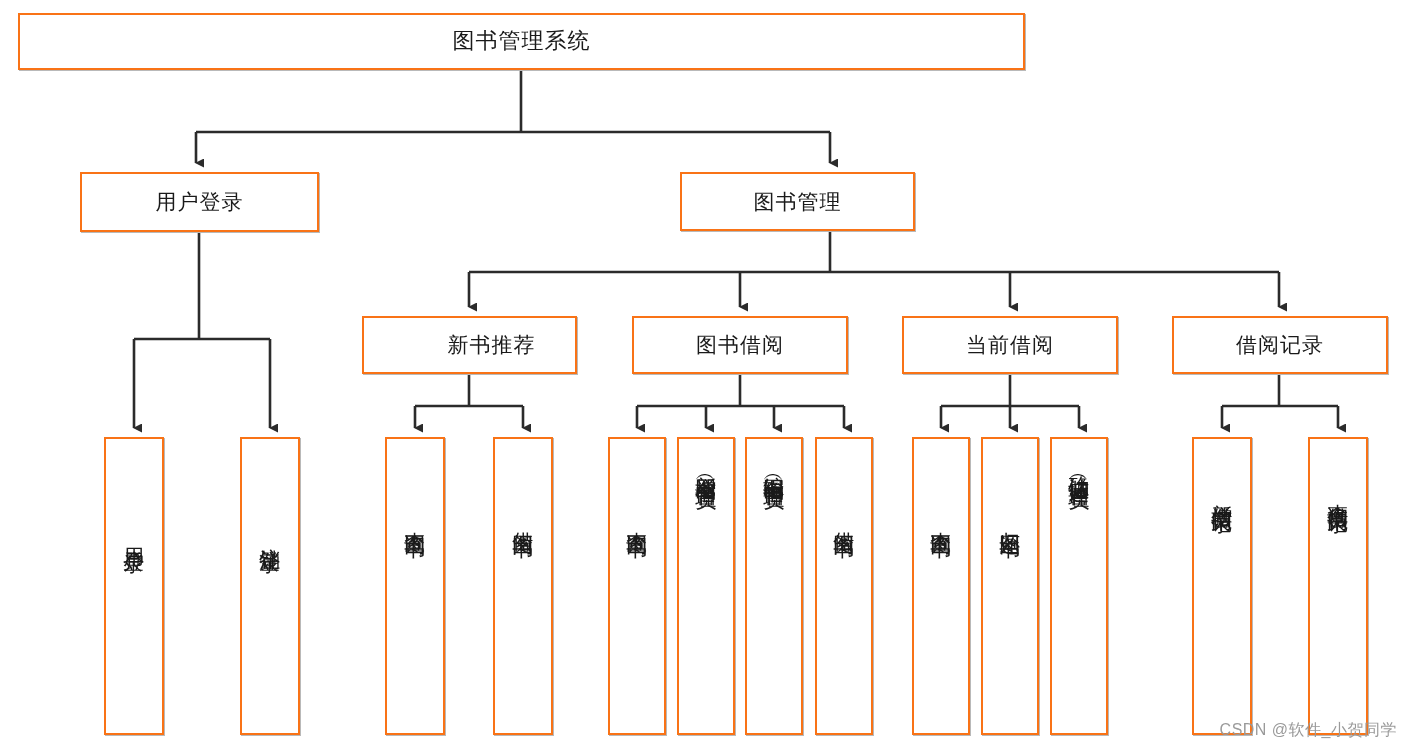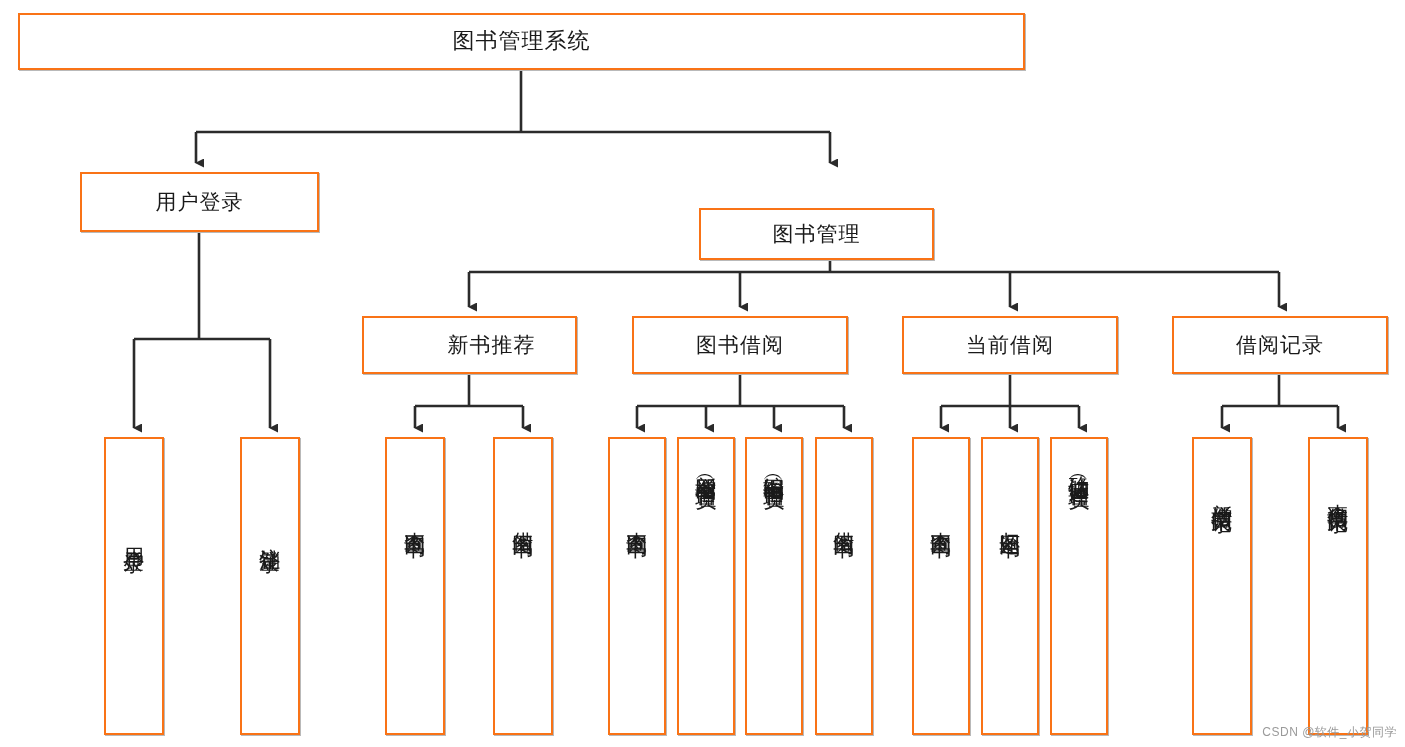--- a/index.html
+++ b/index.html
@@ -68,21 +68,21 @@
   .node.vert.tall .vlabel {
     margin-top: 6px;
   }
   .node.vert.midtall .vlabel {
     margin-top: 34px;
   }
   .watermark {
     position: absolute;
     right: 8px;
     bottom: 6px;
-    font-size: 12px;
+    font-size: 16px;
     color: #9a9a9a;
     letter-spacing: 0.5px;
     white-space: nowrap;
   }
 </style>
 </head>
 <body>
 
 <div id="diagram">
 
@@ -136,21 +136,21 @@
     </g>
   </svg>
 
   <div class="node horiz root" style="left:18px; top:13px; width:1007px; height:57px;">
     <span>图书管理系统</span>
   </div>
 
   <div class="node horiz" style="left:80px; top:172px; width:239px; height:60px;">
     <span>用户登录</span>
   </div>
-  <div class="node horiz" style="left:699px; top:172px; width:235px; height:52px;margin-top:36px;">
+  <div class="node horiz" style="left:680px; top:172px; width:235px; height:59px;">
     <span>图书管理</span>
   </div>
 
   <div class="node horiz" style="left:362px; top:316px; width:215px; height:58px;padding-left:44px;">
     <span>新书推荐</span>
   </div>
   <div class="node horiz" style="left:632px; top:316px; width:216px; height:58px;align-items:center;">
     <span>图书借阅</span>
   </div>
   <div class="node horiz" style="left:902px; top:316px; width:216px; height:58px;">

